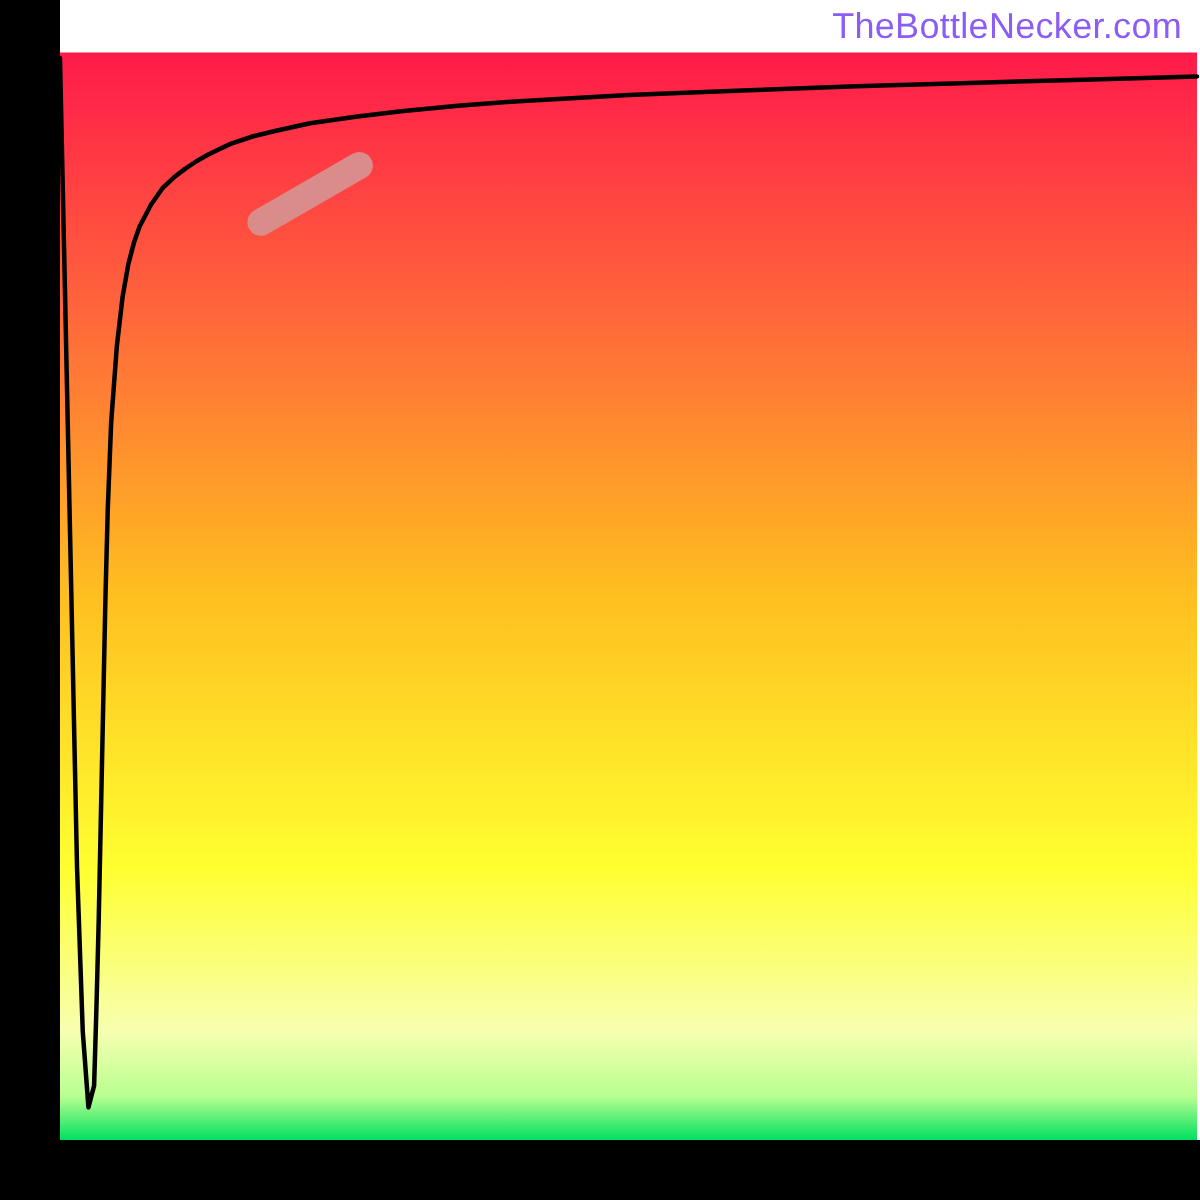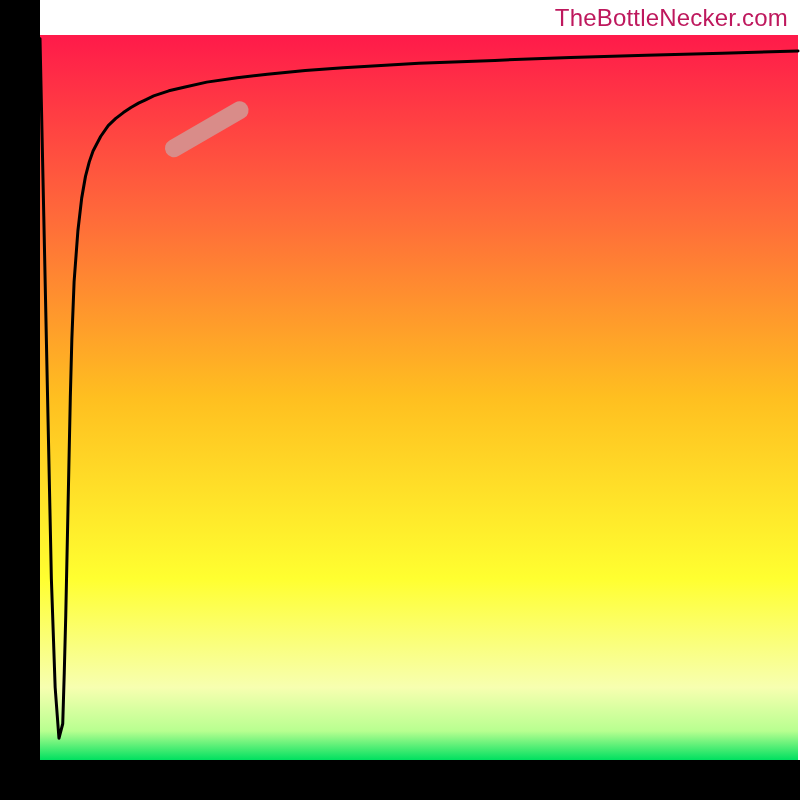--- a/index.html
+++ b/index.html
@@ -13,21 +13,21 @@
   }
   .chart-container {
     position: relative;
     width: 800px;
     height: 800px;
   }
   .attribution {
     position: absolute;
     top: 4px;
     right: 12px;
-    color: #be185d;
+    color: #8b5cf6;
     font-size: 24px;
     font-weight: 400;
     letter-spacing: 0.2px;
     z-index: 20;
   }
   svg.plot {
     position: absolute;
     top: 0;
     left: 0;
     width: 800px;

